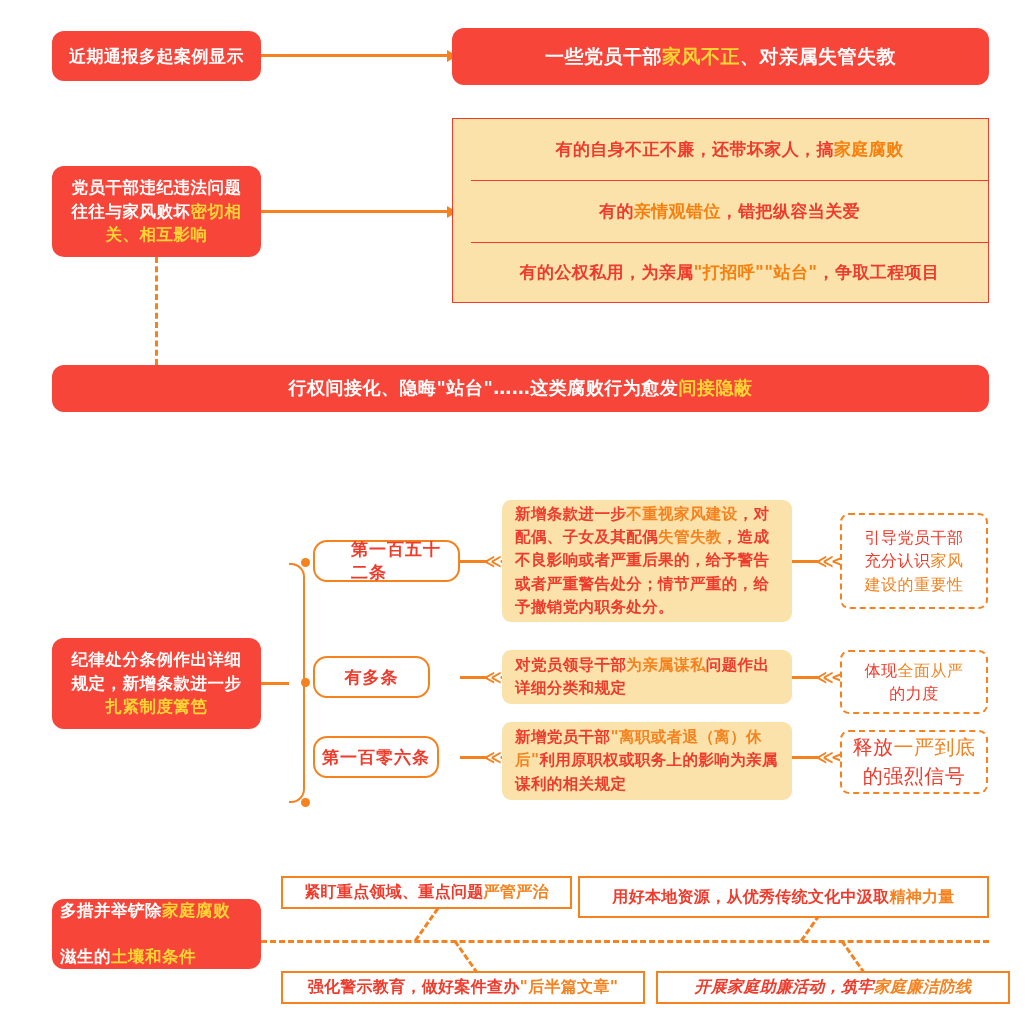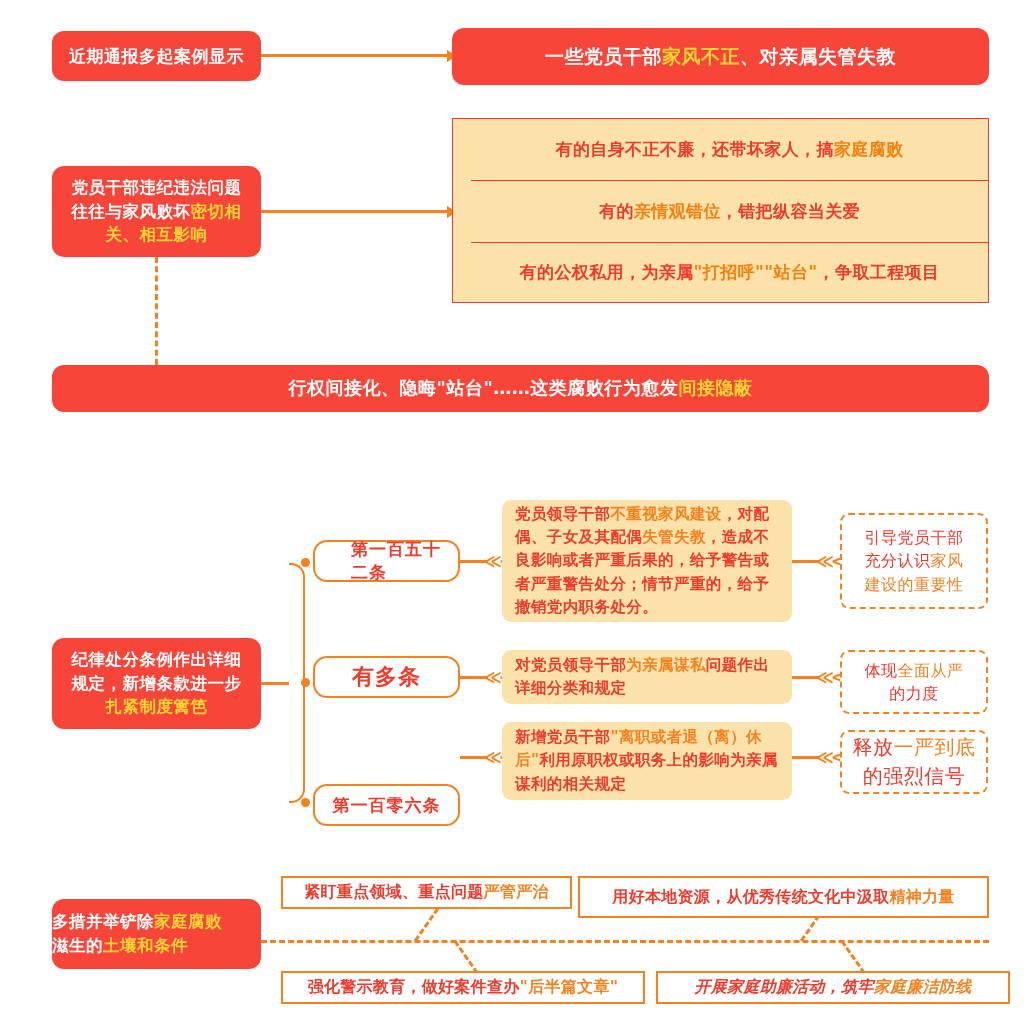--- a/index.html
+++ b/index.html
@@ -215,69 +215,69 @@
   <div class="dot" style="left:301px;top:678px;"></div>
   <div class="dot" style="left:301px;top:798px;"></div>
 
   <div class="pill" style="left:313px;top:540px;width:147px;height:42px;font-size:17px;padding-left:36px;">
     <span>第一百五十二条</span>
   </div>
   <div class="h-line" style="left:460px;top:560px;width:28px;"></div>
   <div class="chev" style="left:484px;top:553px;font-size:17px;">≪&lt;</div>
 
   <div class="cream-box cream-rounded" style="left:502px;top:500px;width:290px;height:122px;font-size:15.5px;">
-    <span><span class="t-red">党员领导干部</span><span class="t-orange">不重视家风建设</span><span class="t-red">，对配偶、子女及其配偶</span><span class="t-orange">失管失教</span><span class="t-red">，造成不良影响或者严重后果的，给予警告或者严重警告处分；情节严重的，给予撤销党内职务处分。</span></span>
+    <span><span class="t-red">新增条款进一步</span><span class="t-orange">不重视家风建设</span><span class="t-red">，对配偶、子女及其配偶</span><span class="t-orange">失管失教</span><span class="t-red">，造成不良影响或者严重后果的，给予警告或者严重警告处分；情节严重的，给予撤销党内职务处分。</span></span>
   </div>
 
   <div class="h-line" style="left:792px;top:560px;width:28px;"></div>
   <div class="chev" style="left:816px;top:553px;font-size:17px;">≪&lt;</div>
 
   <div class="dashed-box" style="left:840px;top:513px;width:148px;height:96px;font-size:16px;flex-direction:column;">
     <span class="t-red">引导党员干部</span>
     <span class="t-red">充分认识<span class="t-orange">家风</span></span>
     <span class="t-orange">建设的重要性</span>
   </div>
 
-  <div class="pill" style="left:313px;top:656px;width:147px;height:42px;font-size:22px;">
+  <div class="pill" style="left:313px;top:656px;width:117px;height:42px;font-size:17px;">
     <span>有多条</span>
   </div>
   <div class="h-line" style="left:460px;top:676px;width:28px;"></div>
   <div class="chev" style="left:484px;top:669px;font-size:17px;">≪&lt;</div>
 
   <div class="cream-box cream-rounded" style="left:502px;top:650px;width:290px;height:54px;font-size:15.5px;">
     <span><span class="t-red">对党员领导干部</span><span class="t-orange">为亲属谋私</span><span class="t-red">问题作出详细分类和规定</span></span>
   </div>
 
   <div class="h-line" style="left:792px;top:676px;width:28px;"></div>
   <div class="chev" style="left:816px;top:669px;font-size:17px;">≪&lt;</div>
 
   <div class="dashed-box" style="left:840px;top:650px;width:148px;height:64px;font-size:16px;flex-direction:column;">
     <span><span class="t-red">体现</span><span class="t-orange">全面从严</span></span>
     <span class="t-red">的力度</span>
   </div>
 
-  <div class="pill" style="left:313px;top:736px;width:147px;height:42px;font-size:17px;margin-top:48px;">
+  <div class="pill" style="left:313px;top:736px;width:126px;height:42px;font-size:17px;">
     <span>第一百零六条</span>
   </div>
   <div class="h-line" style="left:460px;top:756px;width:28px;"></div>
   <div class="chev" style="left:484px;top:749px;font-size:17px;">≪&lt;</div>
 
   <div class="cream-box cream-rounded" style="left:502px;top:722px;width:290px;height:78px;font-size:15.5px;">
     <span><span class="t-red">新增党员干部</span><span class="t-orange">"离职或者退（离）休后"</span><span class="t-red">利用原职权或职务上的影响为亲属谋利的相关规定</span></span>
   </div>
 
   <div class="h-line" style="left:792px;top:756px;width:28px;"></div>
   <div class="chev" style="left:816px;top:749px;font-size:17px;">≪&lt;</div>
 
   <div class="dashed-box" style="left:840px;top:730px;width:148px;height:64px;font-size:20px;flex-direction:column;">
     <span><span class="t-red">释放</span><span class="t-orange">一严到底</span></span>
     <span class="t-red">的强烈信号</span>
   </div>
 
-  <div class="red-box" style="left:52px;top:899px;width:209px;height:70px;font-size:16.5px;flex-direction:column;align-items:flex-start;padding-left:0;">
+  <div class="red-box" style="left:52px;top:899px;width:209px;height:70px;font-size:16.5px;flex-direction:column;align-items:flex-start;padding-left:8px;justify-content:space-between;">
     <span><span>多措并举铲除</span><span class="hl-yellow">家庭腐败</span></span>
     <span><span>滋生的</span><span class="hl-yellow">土壤和条件</span></span>
   </div>
 
   <div class="h-dash" style="left:261px;top:940px;width:728px;"></div>
 
   <div class="diag-dash" style="left:414px;top:940px;width:48px;transform:rotate(-55deg);"></div>
   <div class="diag-dash" style="left:456px;top:940px;width:48px;transform:rotate(55deg);"></div>
   <div class="diag-dash" style="left:800px;top:940px;width:48px;transform:rotate(-55deg);"></div>
   <div class="diag-dash" style="left:843px;top:940px;width:48px;transform:rotate(55deg);"></div>

